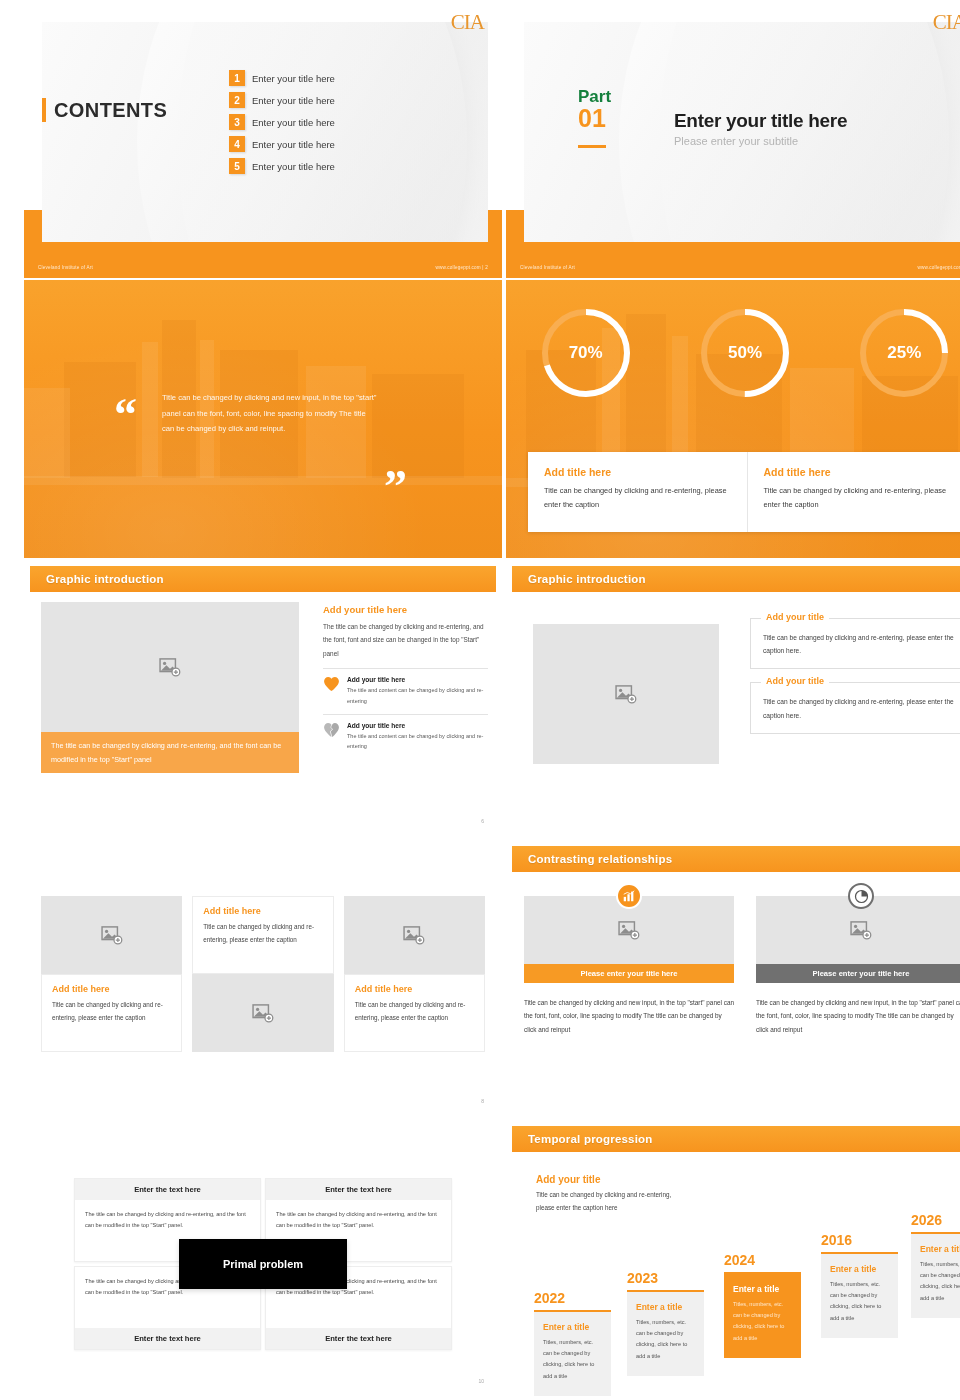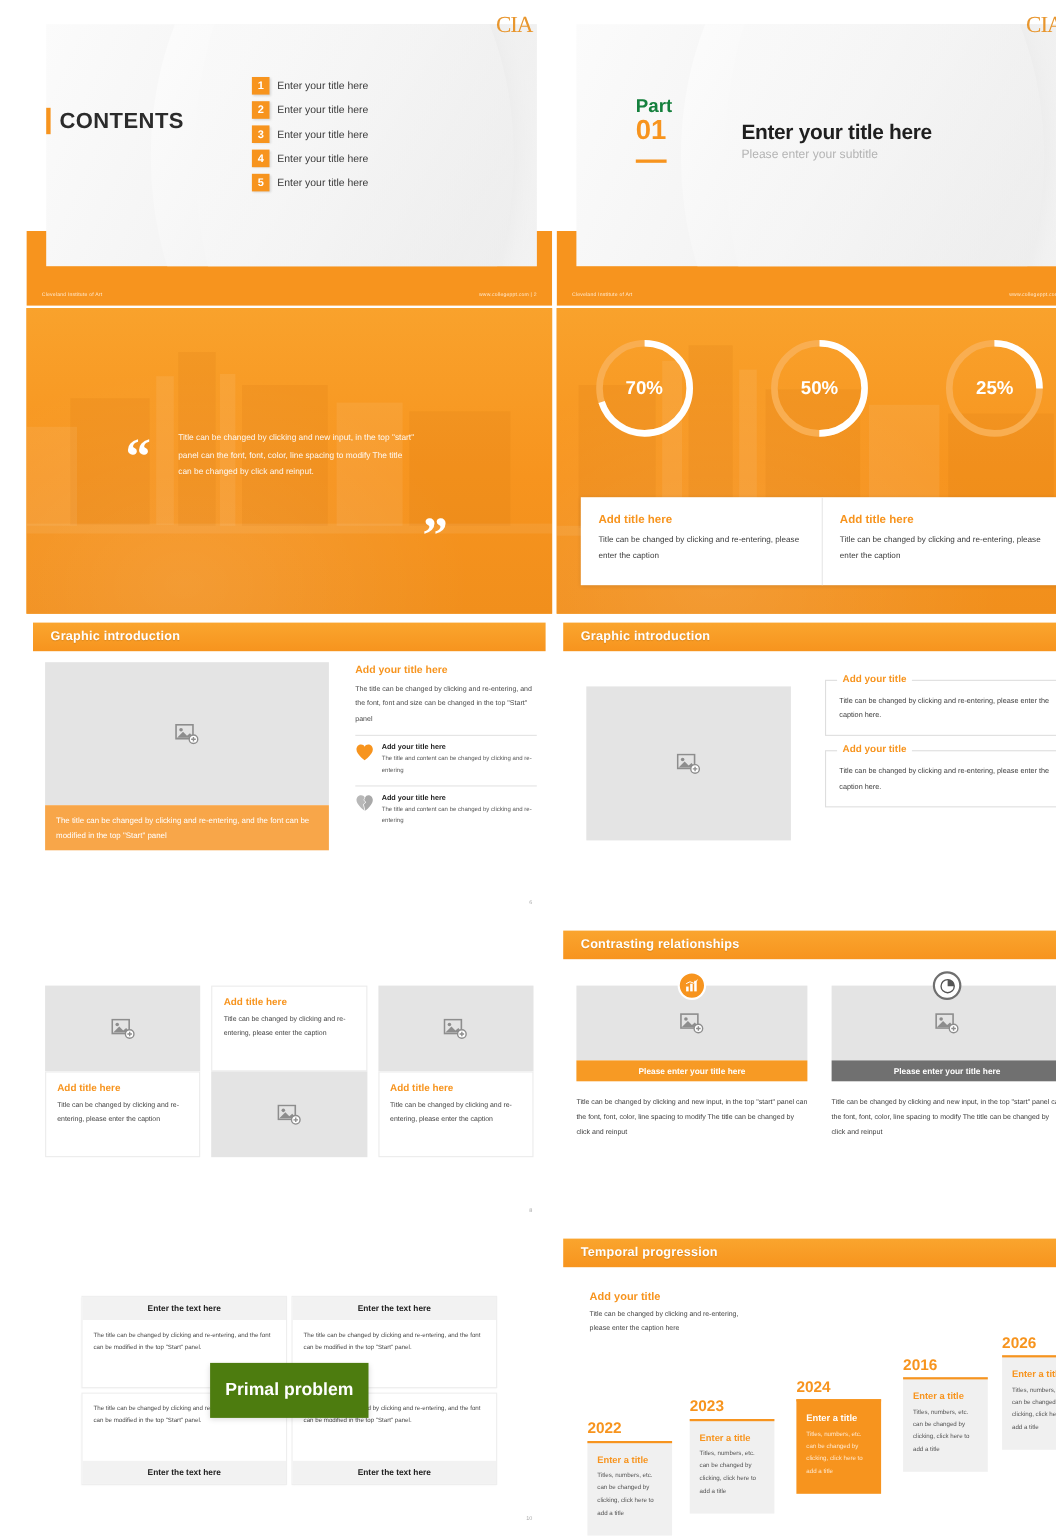--- a/index.html
+++ b/index.html
@@ -227,23 +227,23 @@
     display:flex; flex-direction:column;
     box-shadow:0 1px 2px rgba(0,0,0,.05);
   }
   .s9-cap {
     background:#f2f2f2; text-align:center; font-size:7.6px; font-weight:700;
     color:#222; padding:6px 0;
   }
   .s9-body { flex:1; padding:9px 10px; font-size:5.6px; color:#4a4a4a; line-height:2.05; }
   .s9-center {
     position:absolute; left:50%; top:50%; transform:translate(-50%,-50%);
-    background:#4d7c0f; width:144px; height:50px;
+    background:#000000; width:168px; height:50px;
     display:flex; align-items:center; justify-content:center;
-    color:#ffffff; font-size:16px; font-weight:700; z-index:4;
+    color:#ffffff; font-size:11px; font-weight:700; z-index:4;
     box-shadow:0 2px 5px rgba(0,0,0,.15);
   }
 
   
   .s10-intro { position:absolute; left:24px; top:22px; width:140px; }
   .s10-intro h4 { color:#f7941e; font-size:10px; font-weight:700; margin-bottom:4px; }
   .s10-intro p { font-size:6.3px; color:#444; line-height:2.0; }
   .s10-steps { position:absolute; left:22px; right:10px; top:20px; height:210px; }
   .s10-step { position:absolute; width:77px; }
   .s10-year { color:#f7941e; font-size:14px; font-weight:700; margin-bottom:4px; }

